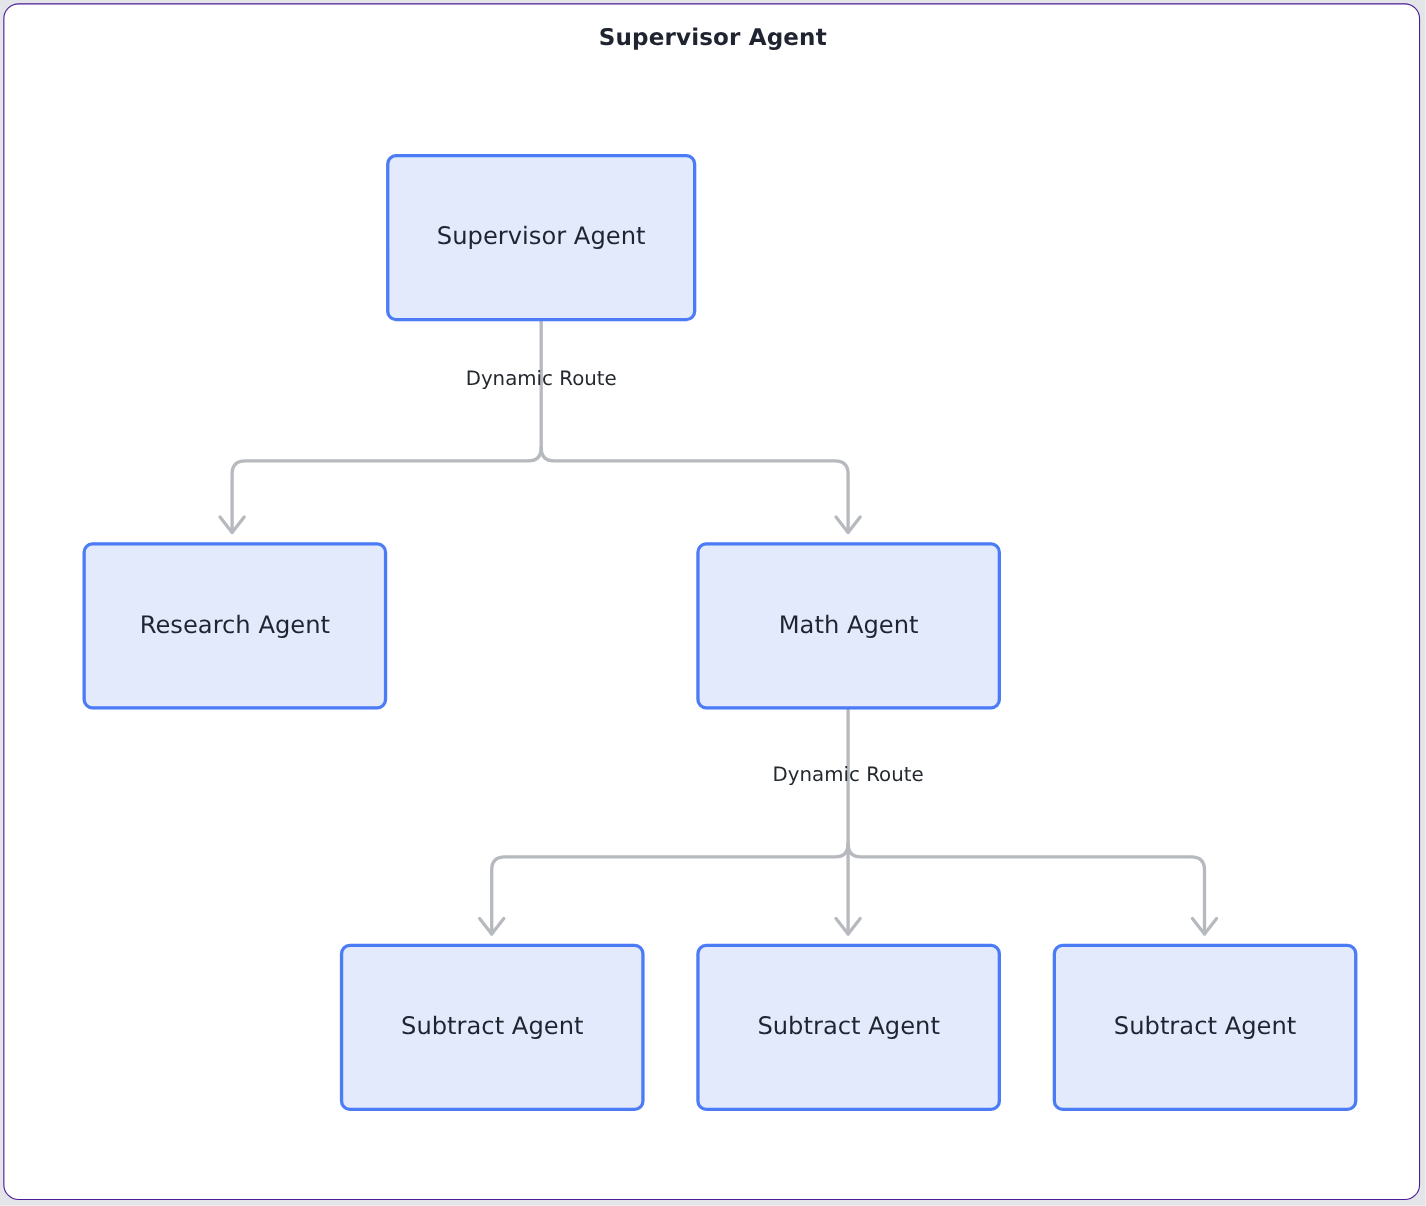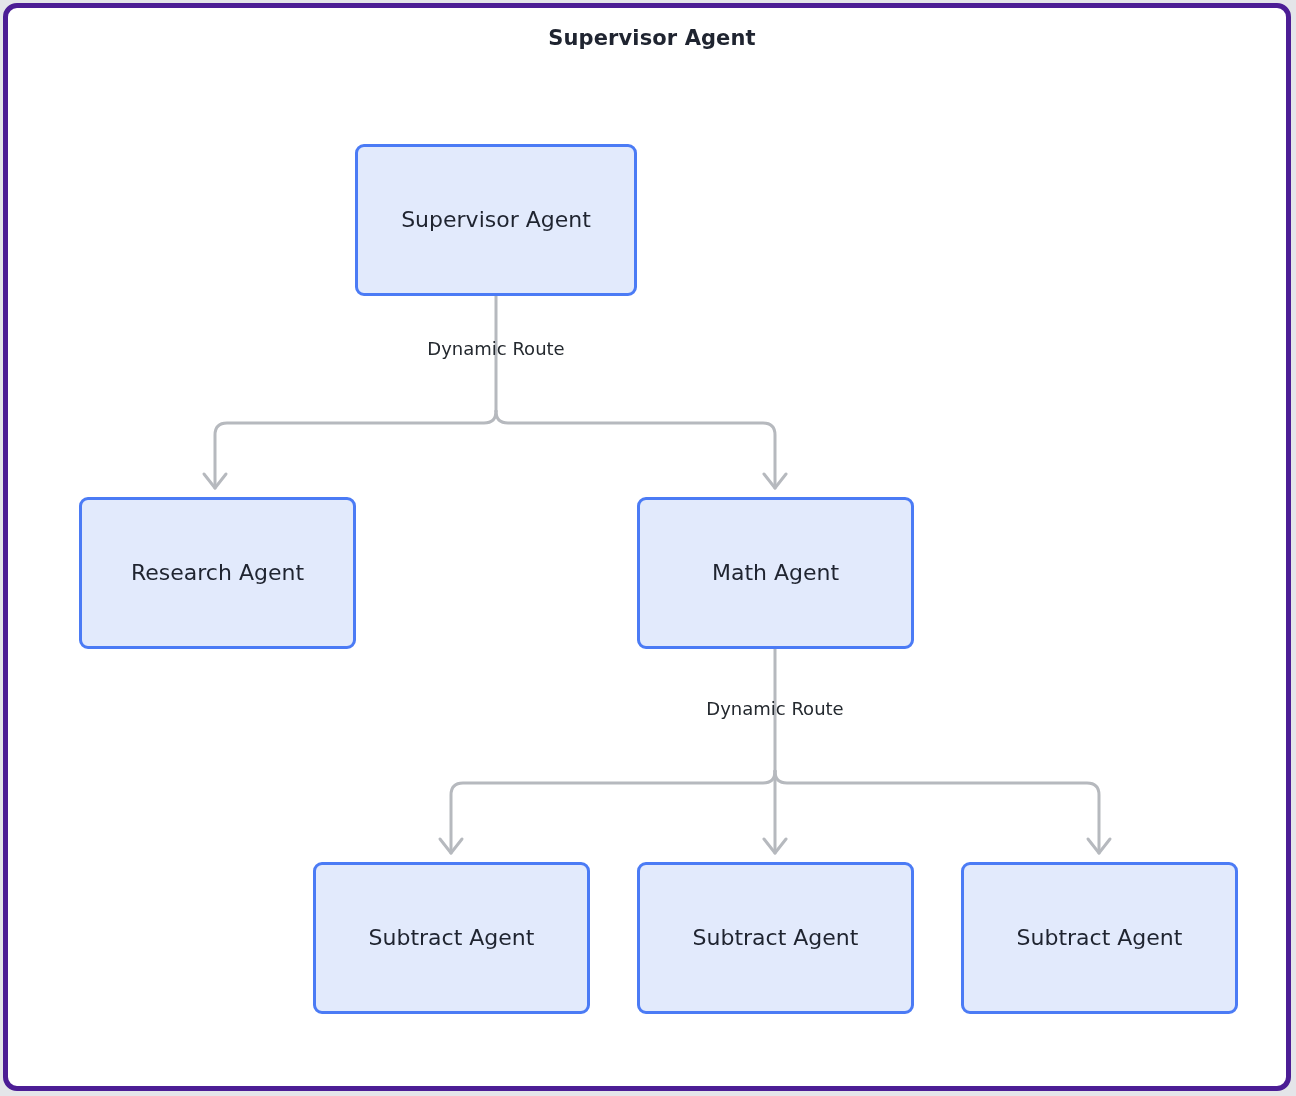--- a/index.html
+++ b/index.html
@@ -6,21 +6,21 @@
   body{
     width:1296px;height:1096px;
     background:#e4e5e9;
     font-family:"DejaVu Sans","Liberation Sans",sans-serif;
     overflow:hidden;
   }
   #card{
     position:absolute;left:3px;top:3px;
     width:1288px;height:1088px;
     background:#ffffff;
-    border:5px solid #4c1d95;
+    border:1px solid #4c1d95;
     border-radius:14px;
     box-sizing:border-box;
     overflow:hidden;
   }
   #diagram-title{
     position:absolute;left:0;top:18px;width:1288px;
     text-align:center;
     font-size:21px;font-weight:bold;
     color:#1f2430;
     letter-spacing:.1px;

